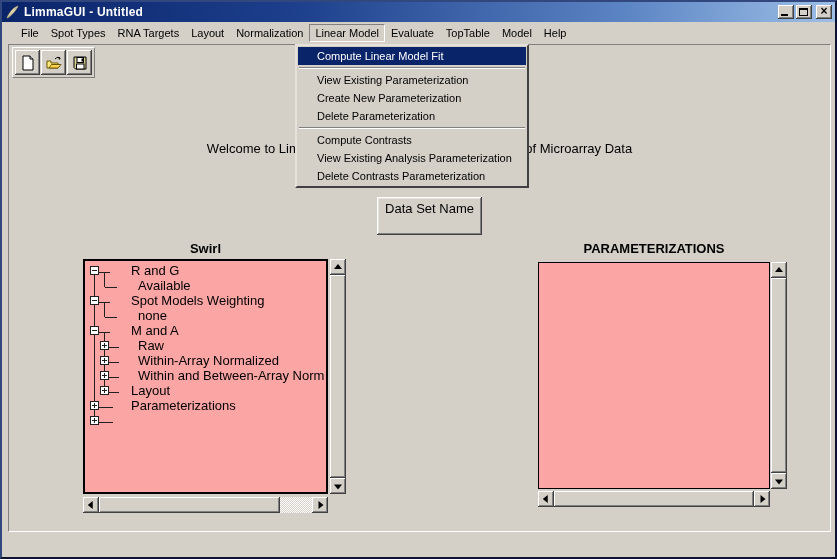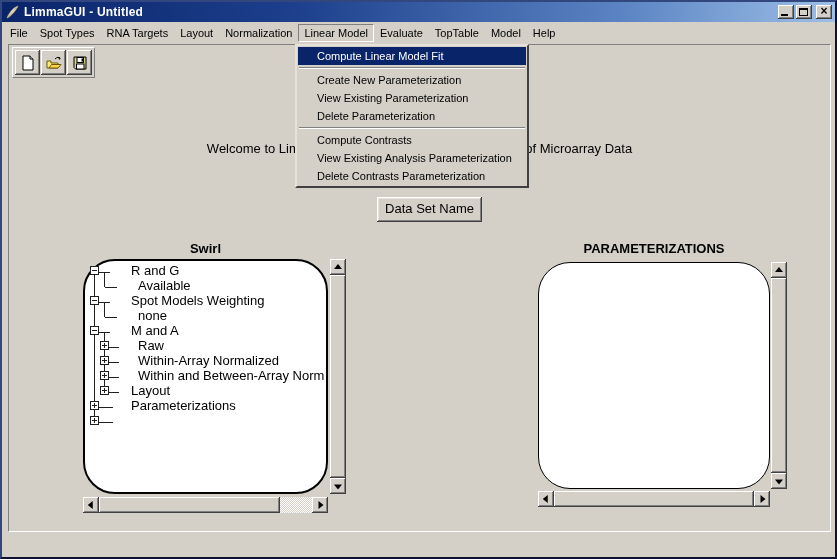--- a/index.html
+++ b/index.html
@@ -18,41 +18,41 @@
   .win-btn{width:16px;height:14px;margin-left:2px;background:#d4d0c8;position:relative;flex:none;
     box-shadow:inset -1px -1px #404040,inset 1px 1px #fff,inset -2px -2px #808080;cursor:default;}
   .win-btn.close{margin-left:4px;}
   .glyph-min{position:absolute;left:3px;bottom:3px;width:7px;height:2px;background:#000;}
   .glyph-max{position:absolute;left:3px;top:3px;width:9px;height:8px;box-sizing:border-box;
     border:1px solid #000;border-top-width:2px;}
   .glyph-close{position:absolute;left:0;top:-1px;width:16px;text-align:center;
     font-size:12px;font-weight:bold;line-height:14px;}
   
   .menubar{position:absolute;left:0;top:20px;right:0;height:22px;display:flex;
-    align-items:center;padding-left:2px;font-size:11px;background:#d4d0c8;}
+    align-items:center;padding-left:13px;font-size:11px;background:#d4d0c8;}
   .menu-item{padding:3px 6px;white-space:nowrap;}
   .menu-item.active{padding:2px 5px;border:1px solid;border-color:#808080 #fff #fff #808080;}
   
   .frame{position:absolute;left:6px;top:42px;width:821px;height:486px;
     border:1px solid;border-color:#808080 #fff #fff #808080;background:#d4d0c8;}
   
   .toolbar{position:absolute;left:3px;top:2px;display:inline-flex;gap:1px;padding:2px;
     border:1px solid;border-color:#fff #808080 #808080 #fff;}
   .tbtn{width:25px;height:25px;background:#d4d0c8;display:flex;align-items:center;justify-content:center;
     box-shadow:inset -1px -1px #404040,inset 1px 1px #fff,inset -2px -2px #808080;}
   
   .welcome{position:absolute;left:0;top:96px;width:100%;text-align:center;font-size:13px;}
-  .dataset-btn{position:absolute;left:368px;top:152px;width:105px;height:25px;background:#d4d0c8;
+  .dataset-btn{position:absolute;left:368px;top:152px;width:105px;height:38px;background:#d4d0c8;
     font-family:"Liberation Sans",sans-serif;font-size:13px;text-align:center;line-height:23px;
     box-shadow:inset -1px -1px #404040,inset 1px 1px #fff,inset -2px -2px #808080,inset 2px 2px #e8e4dc;}
   
   .panel-label{position:absolute;font-weight:bold;font-size:13px;text-align:center;}
   .lp-label{left:74px;top:196px;width:245px;}
   .rp-label{left:529px;top:196px;width:232px;}
-  .listbox{position:absolute;background:#ffffff;box-sizing:border-box;border-radius:32px;}
+  .listbox{position:absolute;background:#fca5a5;box-sizing:border-box;}
   .lp-box{left:74px;top:214px;width:245px;height:235px;border:2px solid #000;}
   .rp-box{left:529px;top:217px;width:232px;height:227px;border:1px solid #000;}
   
   .vscroll{position:absolute;width:16px;display:flex;flex-direction:column;}
   .lp-vscroll{left:321px;top:214px;height:235px;}
   .rp-vscroll{left:762px;top:217px;height:227px;}
   .hscroll{position:absolute;height:16px;display:flex;}
   .lp-hscroll{left:74px;top:452px;width:245px;}
   .rp-hscroll{left:529px;top:446px;width:232px;}
   .sb-btn{width:16px;height:16px;flex:none;position:relative;background:#d4d0c8;
@@ -224,22 +224,22 @@
       <span class="sb-btn">
           <span class="tri right"></span>
         </span>
     </div>
 
   </div>
 
   <div class="dropdown">
     <div class="dd-item hl">Compute Linear Model Fit</div>
     <div class="dd-sep"></div>
+    <div class="dd-item">View Existing Parameterization</div>
     <div class="dd-item">Create New Parameterization</div>
-    <div class="dd-item">View Existing Parameterization</div>
     <div class="dd-item">Delete Parameterization</div>
     <div class="dd-sep"></div>
     <div class="dd-item">Compute Contrasts</div>
     <div class="dd-item">View Existing Analysis Parameterization</div>
     <div class="dd-item">Delete Contrasts Parameterization</div>
   </div>
 
 </div>
 
 </body></html>

